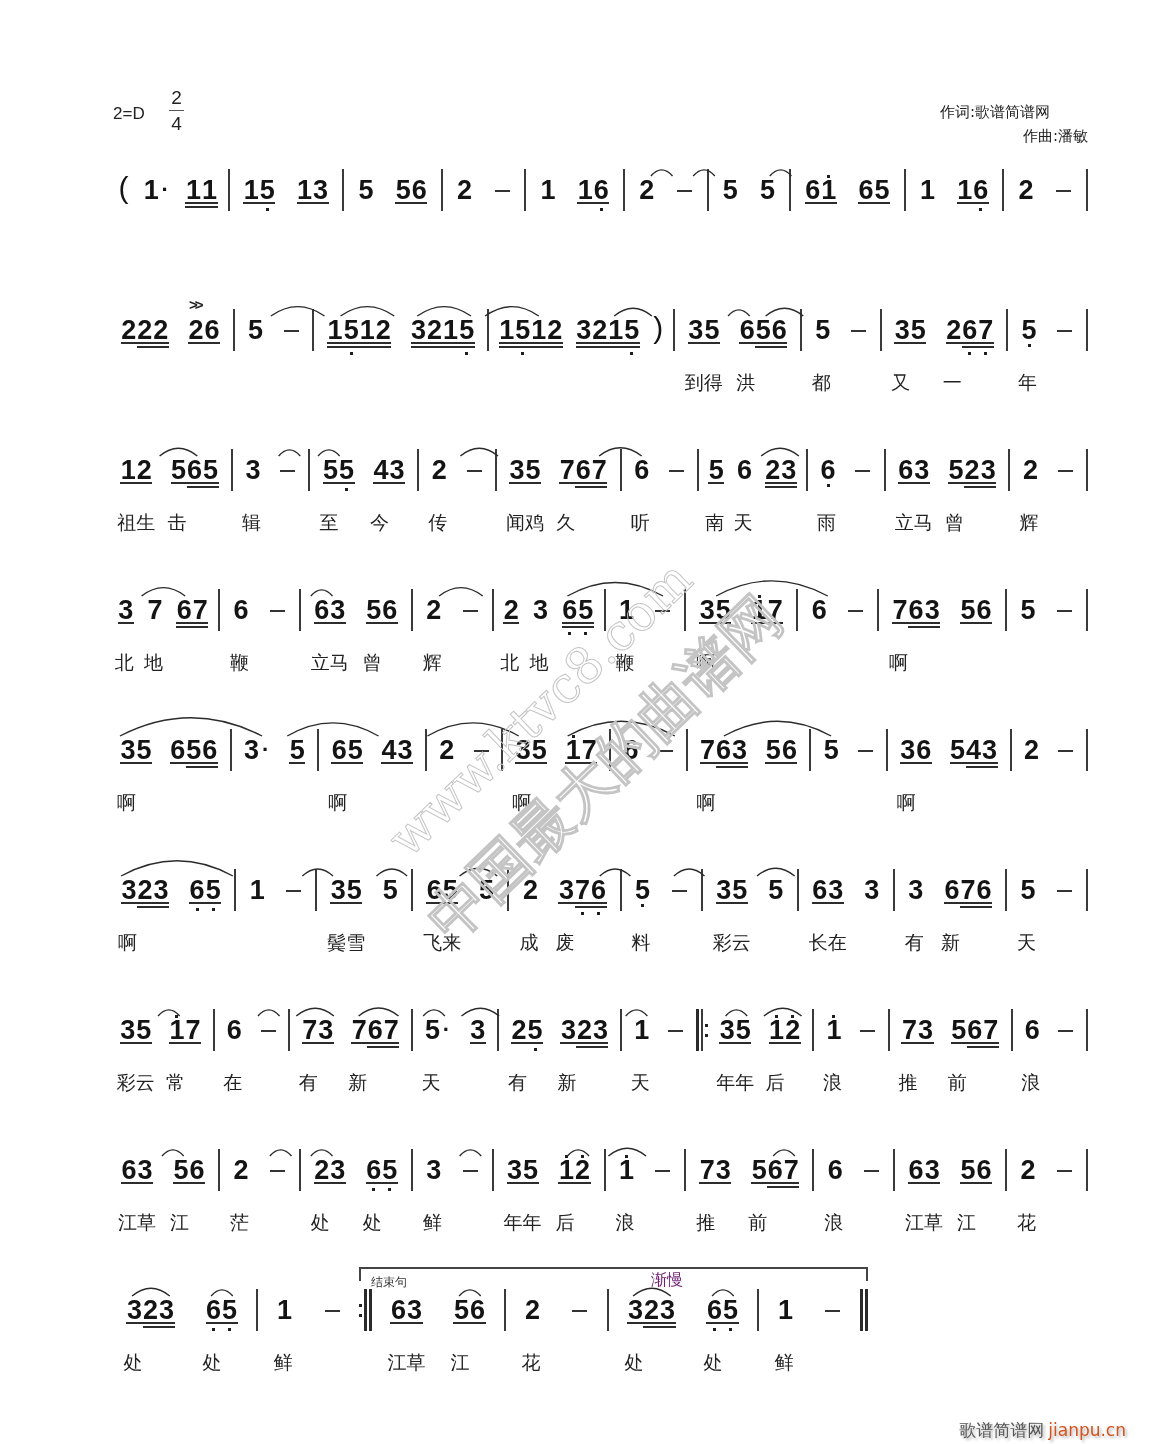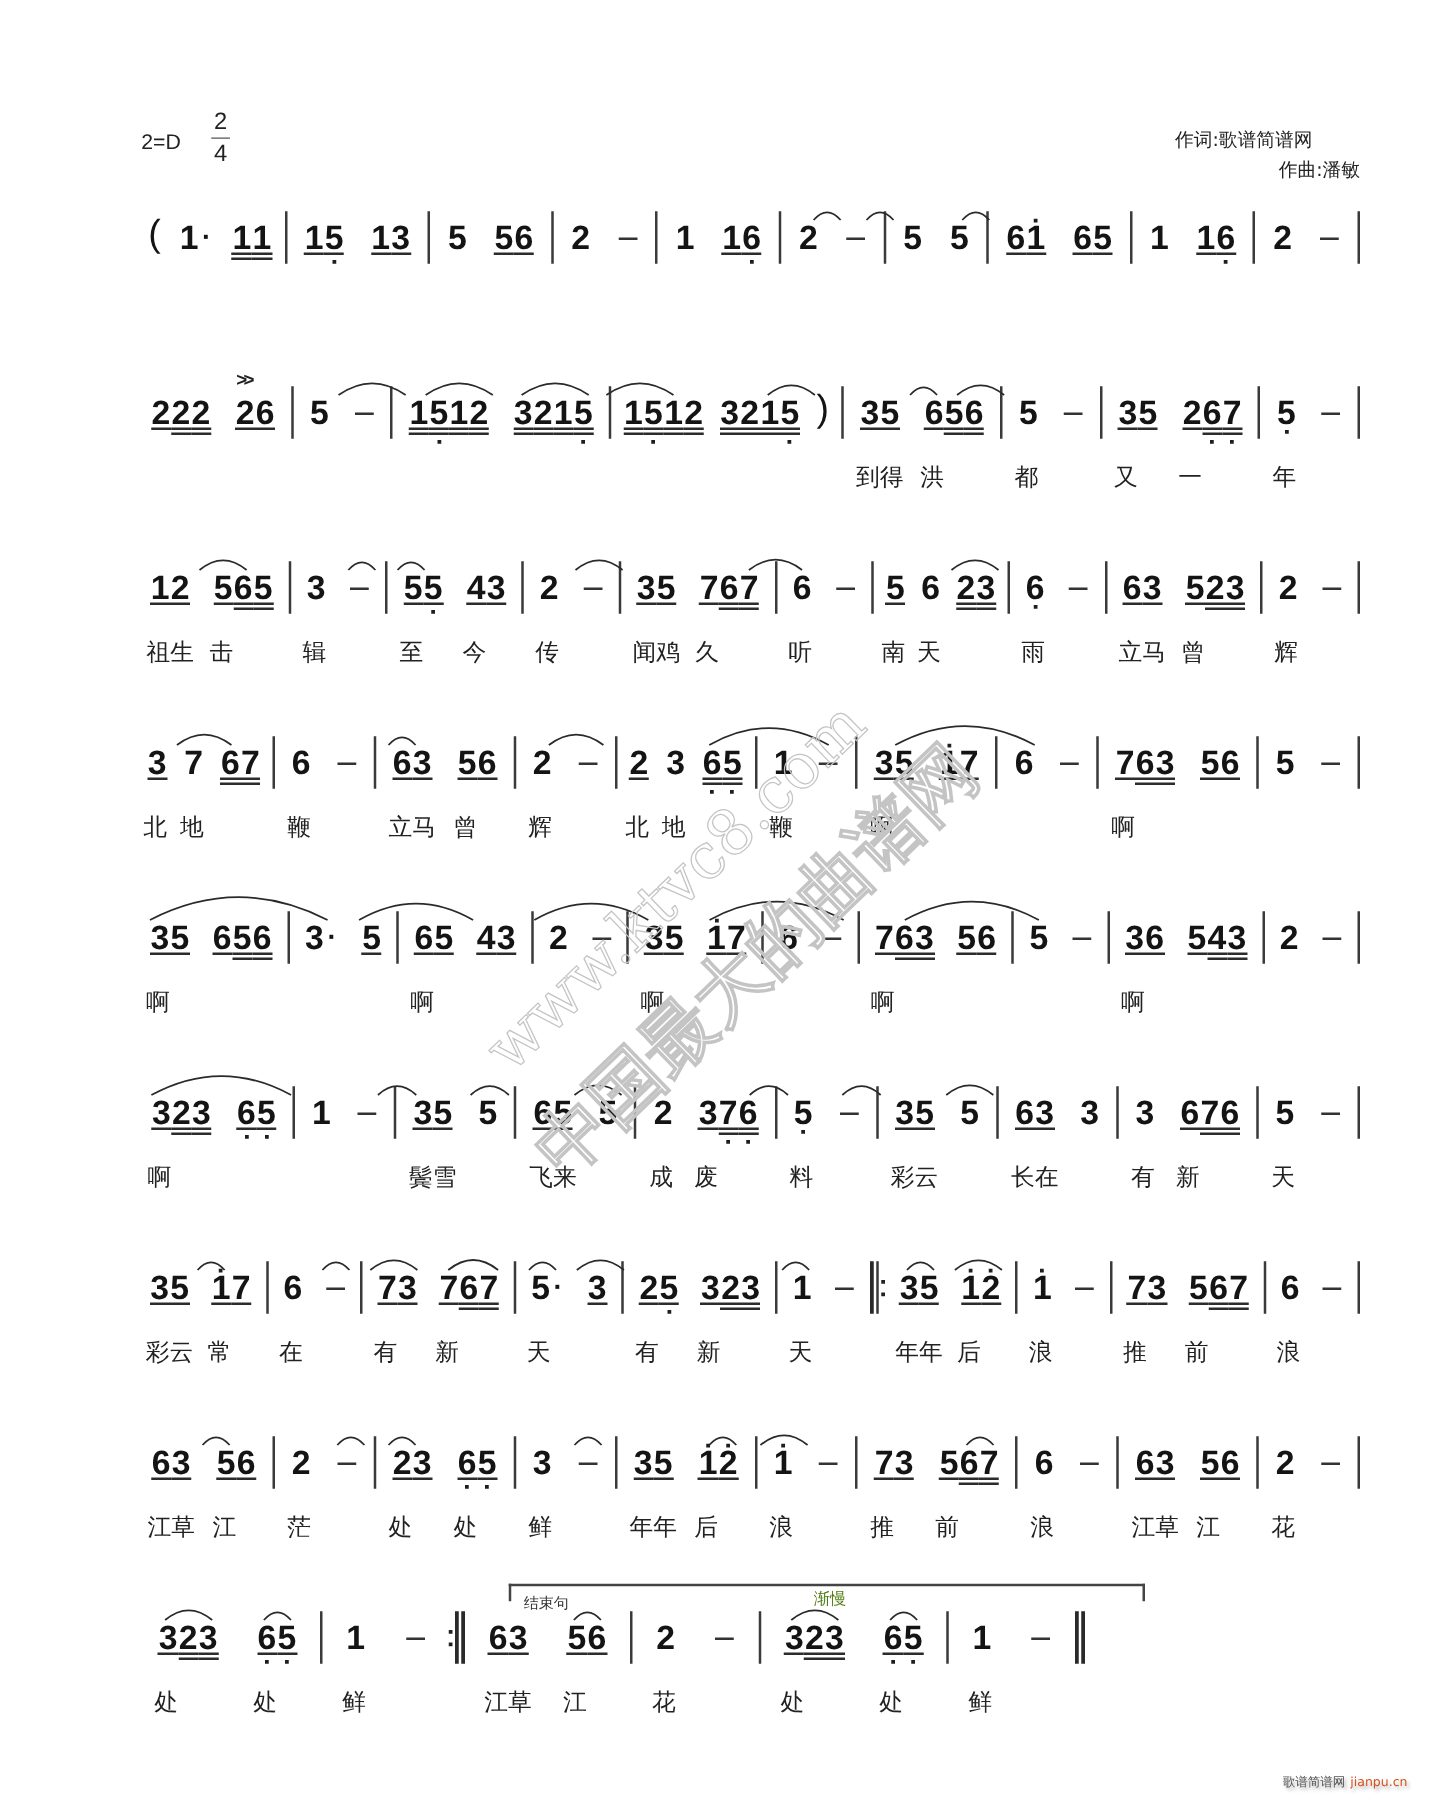--- a/index.html
+++ b/index.html
@@ -61,41 +61,41 @@
   }
   .bar { flex: 0 0 auto; display: flex; align-items: center; gap: 2px; height: 42px; margin-top: -6px; }
   .bar .ln { display: block; width: 2px; height: 42px; background: #3a3a3a; }
   .bar .ln.thick { width: 3px; background: #2a2a2a; }
   .bar .dots { display: flex; flex-direction: column; justify-content: center; gap: 7px; height: 42px; }
   .bar .dots .pt { display: block; width: 3px; height: 3px; background: #222; }
   .slurs { position: absolute; left: 0; top: 0; width: 100%; height: 100%; overflow: visible; pointer-events: none; }
   .slurs path { fill: none; stroke: #2a2a2a; stroke-width: 1.4; }
   .bracket {
     position: absolute; top: -28px; height: 14px;
-    border-top: 2px solid #444; border-left: 2px solid #444; border-right: 2px solid #444; margin-left: 48px;
+    border-top: 2px solid #444; border-left: 2px solid #444; border-right: 2px solid #444;
   }
   .bracket-label {
     position: absolute; left: 10px; top: 5px; font-size: 12px; white-space: nowrap;
     font-family: "DejaVu Sans", sans-serif; color: #333;
   }
   .mark {
-    position: absolute; top: -25px; font-size: 13px; white-space: nowrap;
-    font-family: "DejaVu Sans", sans-serif; color: #4d7c0f;
+    position: absolute; top: -25px; font-size: 16px; white-space: nowrap;
+    font-family: "DejaVu Sans", sans-serif; color: #701a75;
   }
 
   .wm {
     position: absolute; text-align: center; white-space: nowrap; color: transparent;
     -webkit-text-stroke: 1px #c4c4c4; transform: rotate(-44deg); pointer-events: none;
   }
   .wm1 { left: 300px; top: 680px; width: 480px; font-family: "DejaVu Serif", serif; font-size: 50px; }
   .wm2 { left: 345px; top: 730px; width: 520px; font-family: "DejaVu Sans", sans-serif; font-size: 58px; font-weight: bold; }
 
   .footer {
     position: absolute; right: 30px; top: 1419px; white-space: nowrap;
-    font-family: "DejaVu Sans", sans-serif; font-size: 10px; color: #555;
+    font-family: "DejaVu Sans", sans-serif; font-size: 17px; color: #555;
     text-shadow: 2px 2px 3px rgba(0,0,0,0.3);
   }
   .footer .url { margin-left: 4px; color: #d4521c; }
 </style>
 </head>
 <body>
 
 <div class="sheet">
 
   <div class="key">2=D</div>

